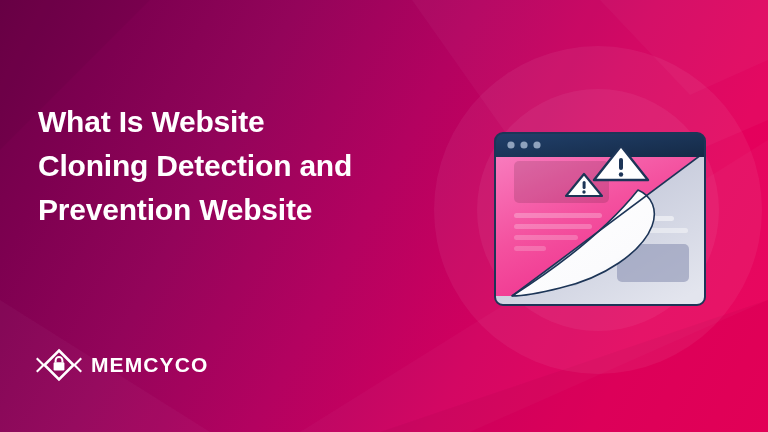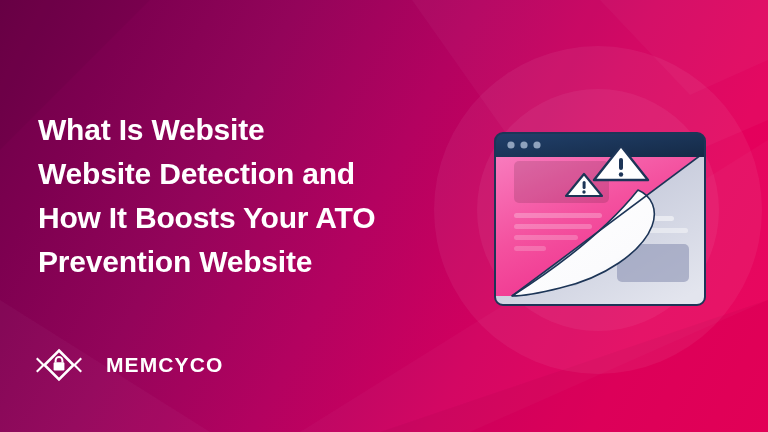--- a/index.html
+++ b/index.html
@@ -41,35 +41,35 @@
   }
   .halo-inner {
     width:242px; height:242px;
     left:477px; top:89px;
     background:rgba(255,255,255,0.055);
   }
 
   
   .headline {
     position:absolute;
-    left:38px; top:108px;
+    left:38px; top:100px;
     width:420px;
     color:#ffffff;
     font-size:30px;
     font-weight:bold;
     line-height:1.47;
     letter-spacing:-0.2px;
   }
   .headline .ln { display:block; white-space:nowrap; }
 
   
   .logo {
     position:absolute;
     left:36px; top:346px;
-    display:flex; align-items:center; gap:24px;
+    display:flex; align-items:center; gap:9px;
   }
   .logo-mark { width:46px; height:38px; display:block; }
   .logo-word {
     color:#ffffff;
     font-size:21px;
     font-weight:bold;
     letter-spacing:1.1px;
   }
 
   
@@ -94,22 +94,21 @@
       <polygon points="380,432 768,300 768,432" fill="#000000" opacity="0.030"></polygon>
       <polygon points="0,0 150,0 0,150" fill="#000000" opacity="0.035"></polygon>
     </svg>
   </div>
 
   <div class="halo halo-outer"></div>
   <div class="halo halo-inner"></div>
 
   <h1 class="headline">
     <span class="ln">What Is Website</span>
-    <span class="ln">Website Detection and</span>
-    <span class="ln">How It Boosts Your ATO</span>
+    <span class="ln">Cloning Detection and</span>
     <span class="ln">Prevention Website</span>
   </h1>
 
   <div class="logo">
     <svg class="logo-mark" viewBox="0 0 46 38" aria-hidden="true">
 
       <polygon fill="#ffffff" points="9,19 1.5,11.5 0,13 6,19 0,25 1.5,26.5"></polygon>
 
       <polygon fill="#ffffff" points="37,19 44.5,11.5 46,13 40,19 46,25 44.5,26.5"></polygon>
 

